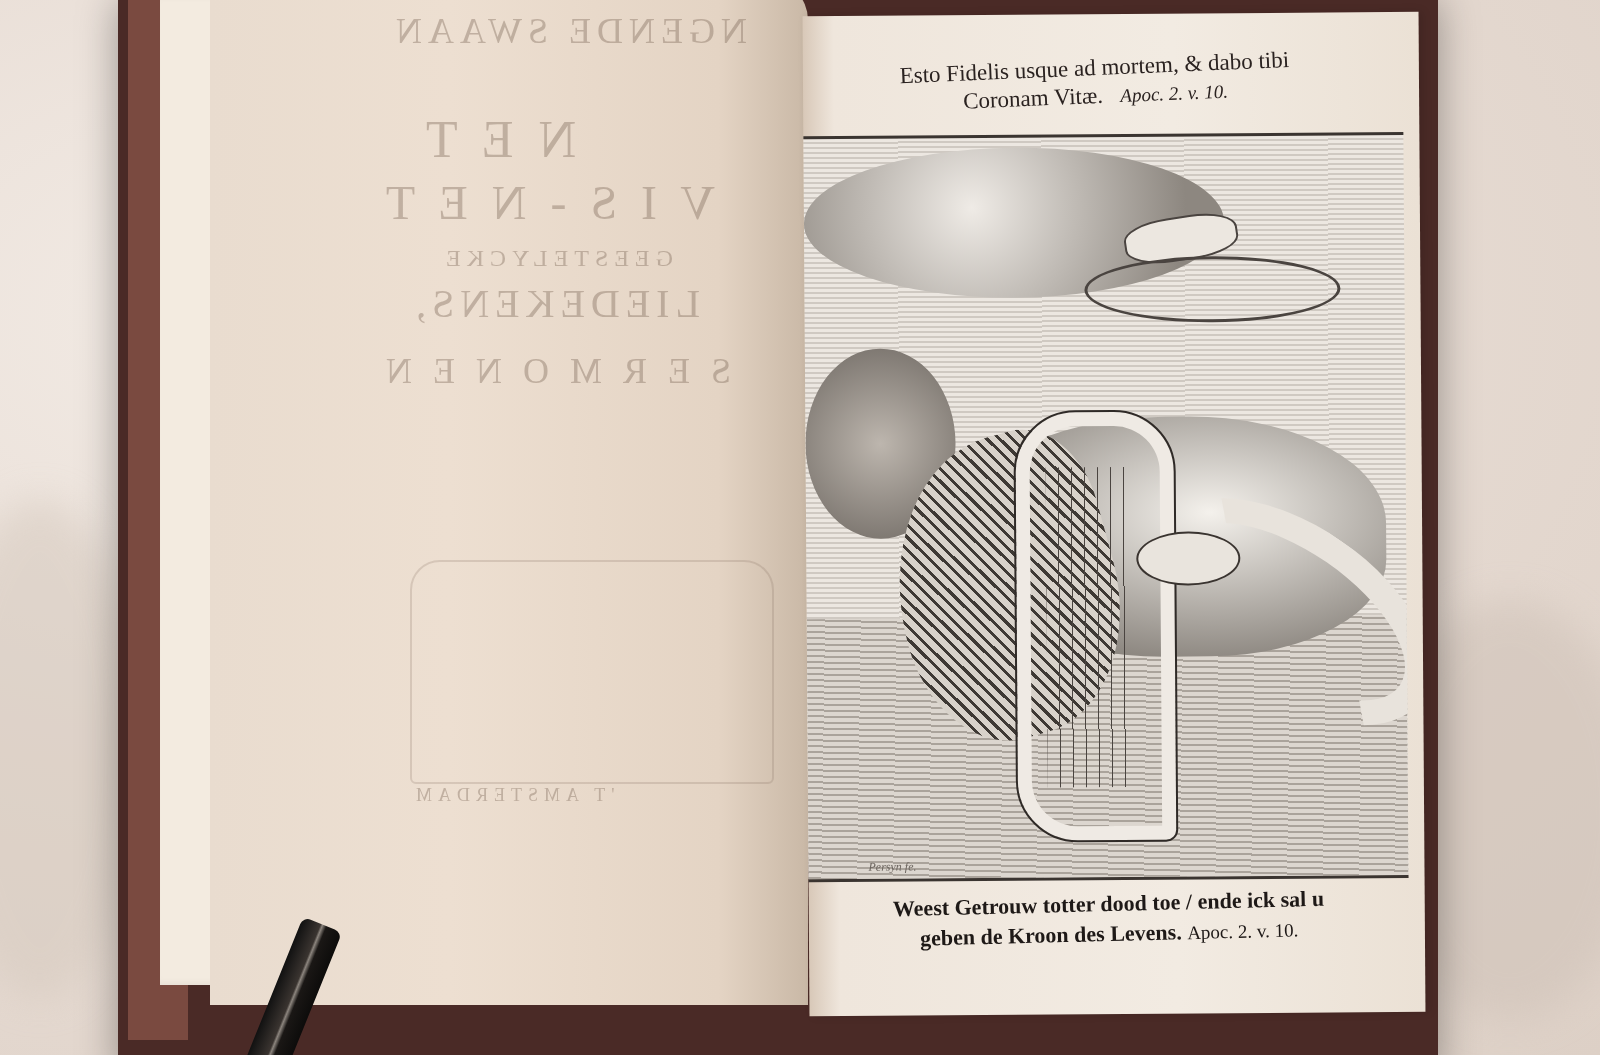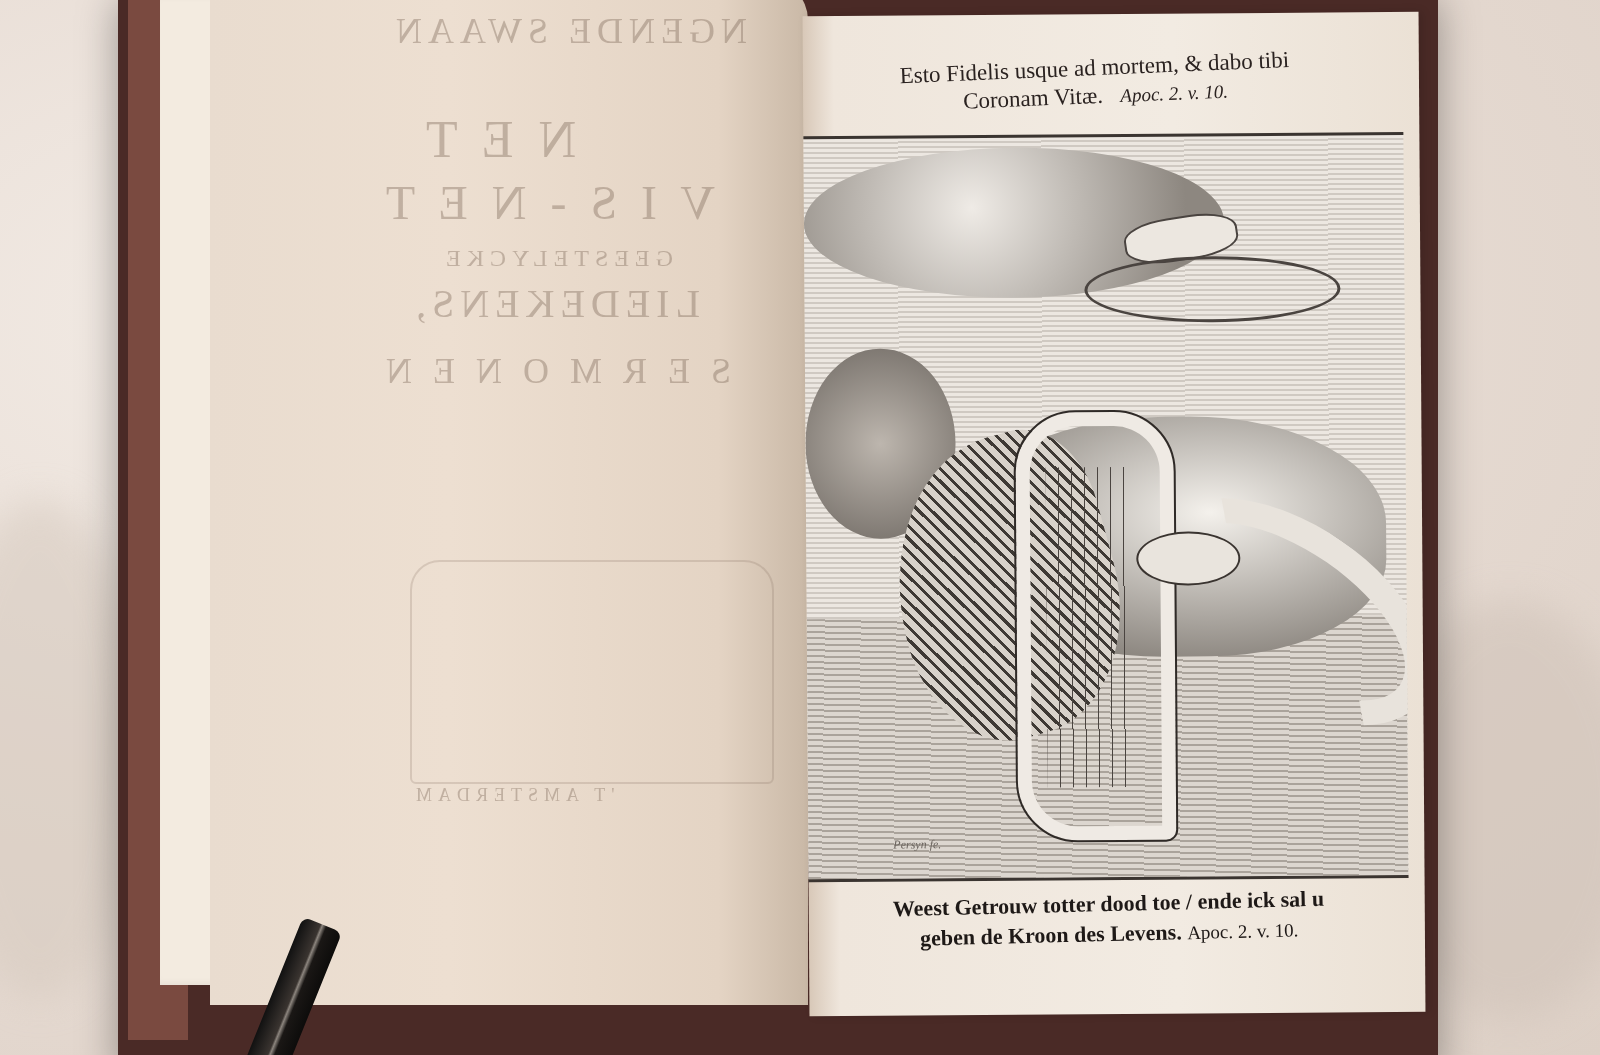--- a/index.html
+++ b/index.html
@@ -38,21 +38,21 @@
     background:repeating-linear-gradient(60deg,#3e3934 0px,#3e3934 3px,#d8d2ca 3px,#d8d2ca 9px);transform:rotate(-15deg);}
   .neck{position:absolute;left:330px;top:390px;width:260px;height:120px;border:26px solid #e8e3dc;
     border-left-color:transparent;border-bottom-color:transparent;border-radius:50%;transform:rotate(35deg);}
   .head{position:absolute;left:330px;top:395px;width:100px;height:50px;border-radius:50%;background:#e9e4dd;border:2px solid #3a3430;}
   .harp{position:absolute;left:210px;top:275px;width:130px;height:400px;
     border:14px solid #efeae4;outline:2px solid #2f2a27;border-radius:60px 60px 10px 60px;}
   .harp-strings{position:absolute;left:240px;top:330px;width:80px;height:320px;
     background:repeating-linear-gradient(90deg,transparent 0px,transparent 12px,#4a4440 12px,#4a4440 13px);}
   .wreath{position:absolute;left:280px;top:120px;width:250px;height:60px;border:3px solid #4a4440;border-radius:50%;}
   .hand{position:absolute;left:320px;top:80px;width:110px;height:40px;border-radius:40%;background:#ece7e0;border:2px solid #4a4440;transform:rotate(-8deg);}
-  .signature{position:absolute;left:60px;bottom:26px;font-style:italic;font-size:12px;color:#6c655f;margin-left:25px;}
+  .signature{position:absolute;left:60px;bottom:4px;font-style:italic;font-size:12px;color:#6c655f;}
   .bottom-caption{position:absolute;left:20px;top:875px;width:560px;text-align:center;color:#1e1917;
     font-family:"Liberation Serif",serif;font-weight:bold;font-size:22px;line-height:30px;transform:rotate(-1deg);}
   .bottom-caption .ref{font-weight:normal;font-size:19px;}
   .bookmark{position:absolute;left:268px;top:918px;width:42px;height:180px;
     background:linear-gradient(90deg,#111 0%,#3a3430 45%,#8c857e 50%,#1a1715 60%,#0d0c0b 100%);
     border-radius:8px;transform:rotate(22deg);}
 </style>
 </head>
 <body>
 

